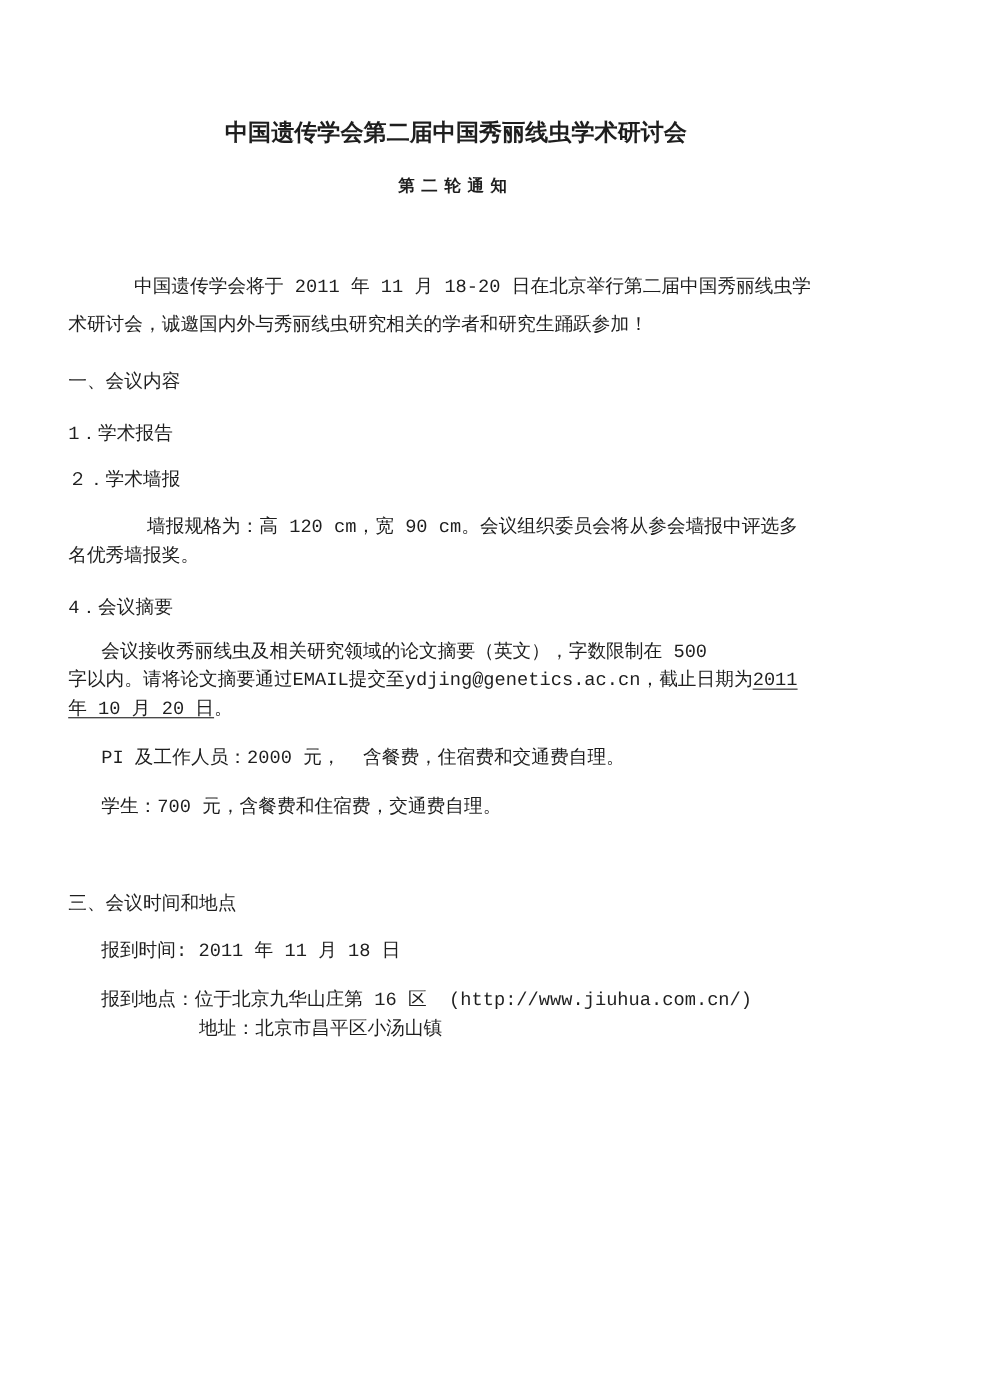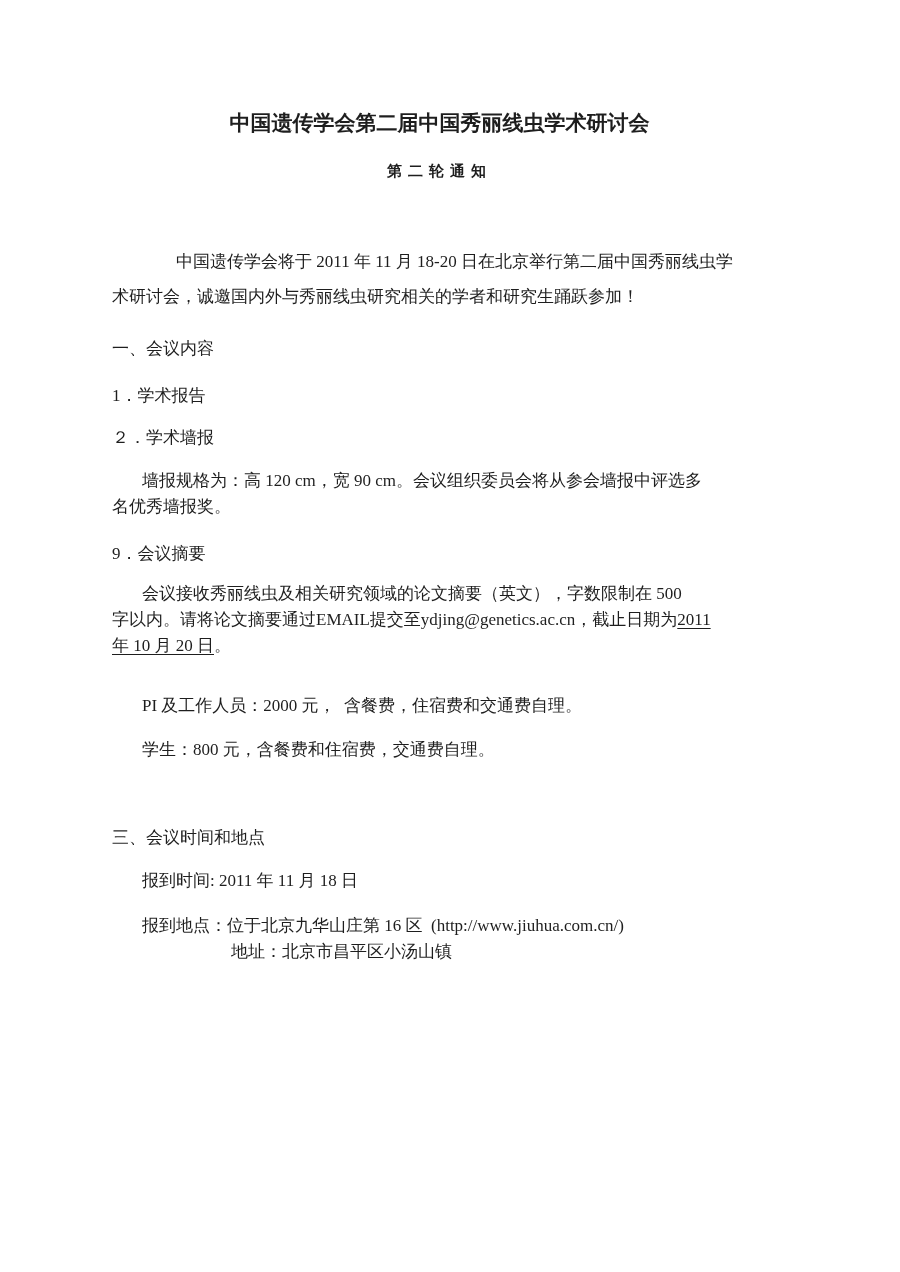--- a/index.html
+++ b/index.html
@@ -2,22 +2,22 @@
 <html><head>
 <meta charset="utf-8">
 <style>
   html, body { margin: 0; padding: 0; background: #ffffff; }
   .page {
     position: relative;
     width: 900px;
     height: 1272px;
     box-sizing: border-box;
     background: #ffffff;
-    padding: 108px 133px 0 112px;
-    font-family: Liberation Serif, serif;
+    padding: 108px 133px 0 62px;
+    font-family: Liberation Mono, monospace;
     color: #1e1e1e;
     overflow: hidden;
   }
   .title {
     font-size: 21px;
     font-weight: bold;
     text-align: center;
     line-height: 30px;
   }
   .subtitle {
@@ -36,25 +36,25 @@
   .intro .bline { line-height: 35px; }
   .ind { text-indent: 30px; }
   .addr { padding-left: 119px; }
   .u { text-decoration: underline; text-underline-offset: 3px; margin-top: 24px; }
 
   .mt-intro { margin-top: 58px; text-align: center; }
   .mt-h1a   { margin-top: 22px; }
   .mt-i1    { margin-top: 21px; }
   .mt-p2    { margin-top: 17px; }
   .mt-i2    { margin-top: 16px; }
-  .mt-p3    { margin-top: 17px; }
+  .mt-p3    { margin-top: 17px; text-align: center; }
   .mt-i3    { margin-top: 21px; }
   .mt-p4    { margin-top: 14px; }
   .mt-h2a   { margin-top: 57px; }
-  .mt-pi    { margin-top: 34px; }
+  .mt-pi    { margin-top: 19px; }
   .mt-stu   { margin-top: 18px; }
   .mt-h3a   { margin-top: 62px; }
   .mt-t1    { margin-top: 17px; }
   .mt-t2    { margin-top: 19px; }
   .mt-t3    { }
 </style>
 </head>
 <body>
 
 <div class="page">
@@ -70,28 +70,28 @@
   <div class="bline mt-h1a">一、会议内容</div>
 
   <div class="bline mt-i1">1．学术报告</div>
 
   <div class="bline mt-i2">２．学术墙报</div>
   <div>
     <div class="bline ind mt-p3">墙报规格为：高 120 cm，宽 90 cm。会议组织委员会将从参会墙报中评选多</div>
     <div class="bline">名优秀墙报奖。</div>
   </div>
 
-  <div class="bline mt-i3">9．会议摘要</div>
+  <div class="bline mt-i3">4．会议摘要</div>
   <div>
     <div class="bline ind mt-p4">会议接收秀丽线虫及相关研究领域的论文摘要（英文），字数限制在 500</div>
     <div class="bline"><span>字以内。请将论文摘要通过EMAIL提交至ydjing@genetics.ac.cn，截止日期为</span><span class="u">2011</span></div>
     <div class="bline"><span class="u">年 10 月 20 日</span><span>。</span></div>
   </div>
 
   <div class="bline ind mt-pi">PI 及工作人员：2000 元，  含餐费，住宿费和交通费自理。</div>
-  <div class="bline ind mt-stu">学生：800 元，含餐费和住宿费，交通费自理。</div>
+  <div class="bline ind mt-stu">学生：700 元，含餐费和住宿费，交通费自理。</div>
 
   <div class="bline mt-h3a">三、会议时间和地点</div>
   <div class="bline ind mt-t1">报到时间: 2011 年 11 月 18 日</div>
   <div class="bline ind mt-t2">报到地点：位于北京九华山庄第 16 区  (http://www.jiuhua.com.cn/)</div>
   <div class="bline addr mt-t3">地址：北京市昌平区小汤山镇</div>
 
 </div>
 
 </body></html>

